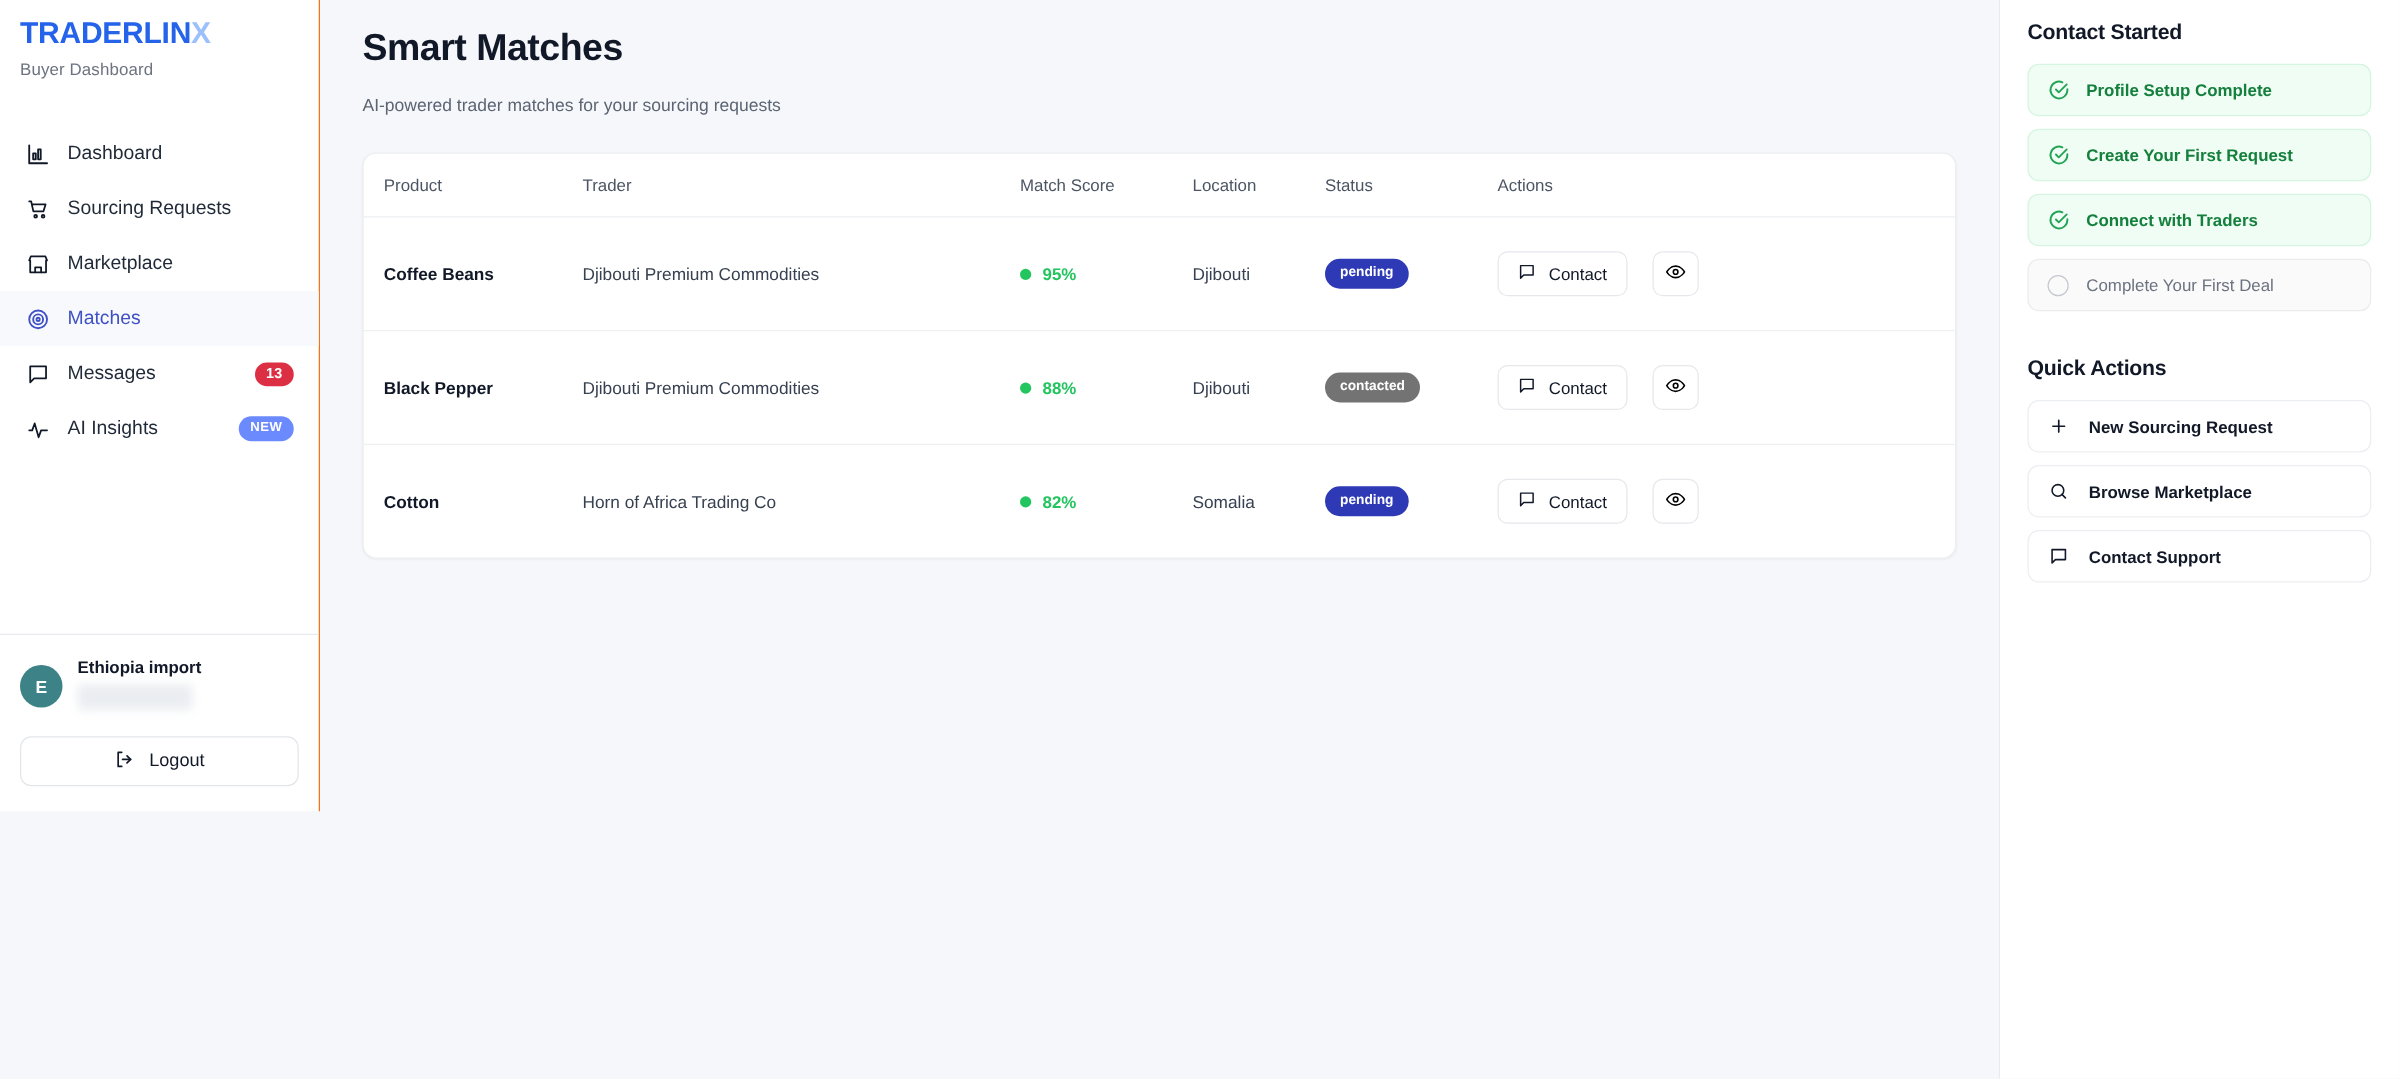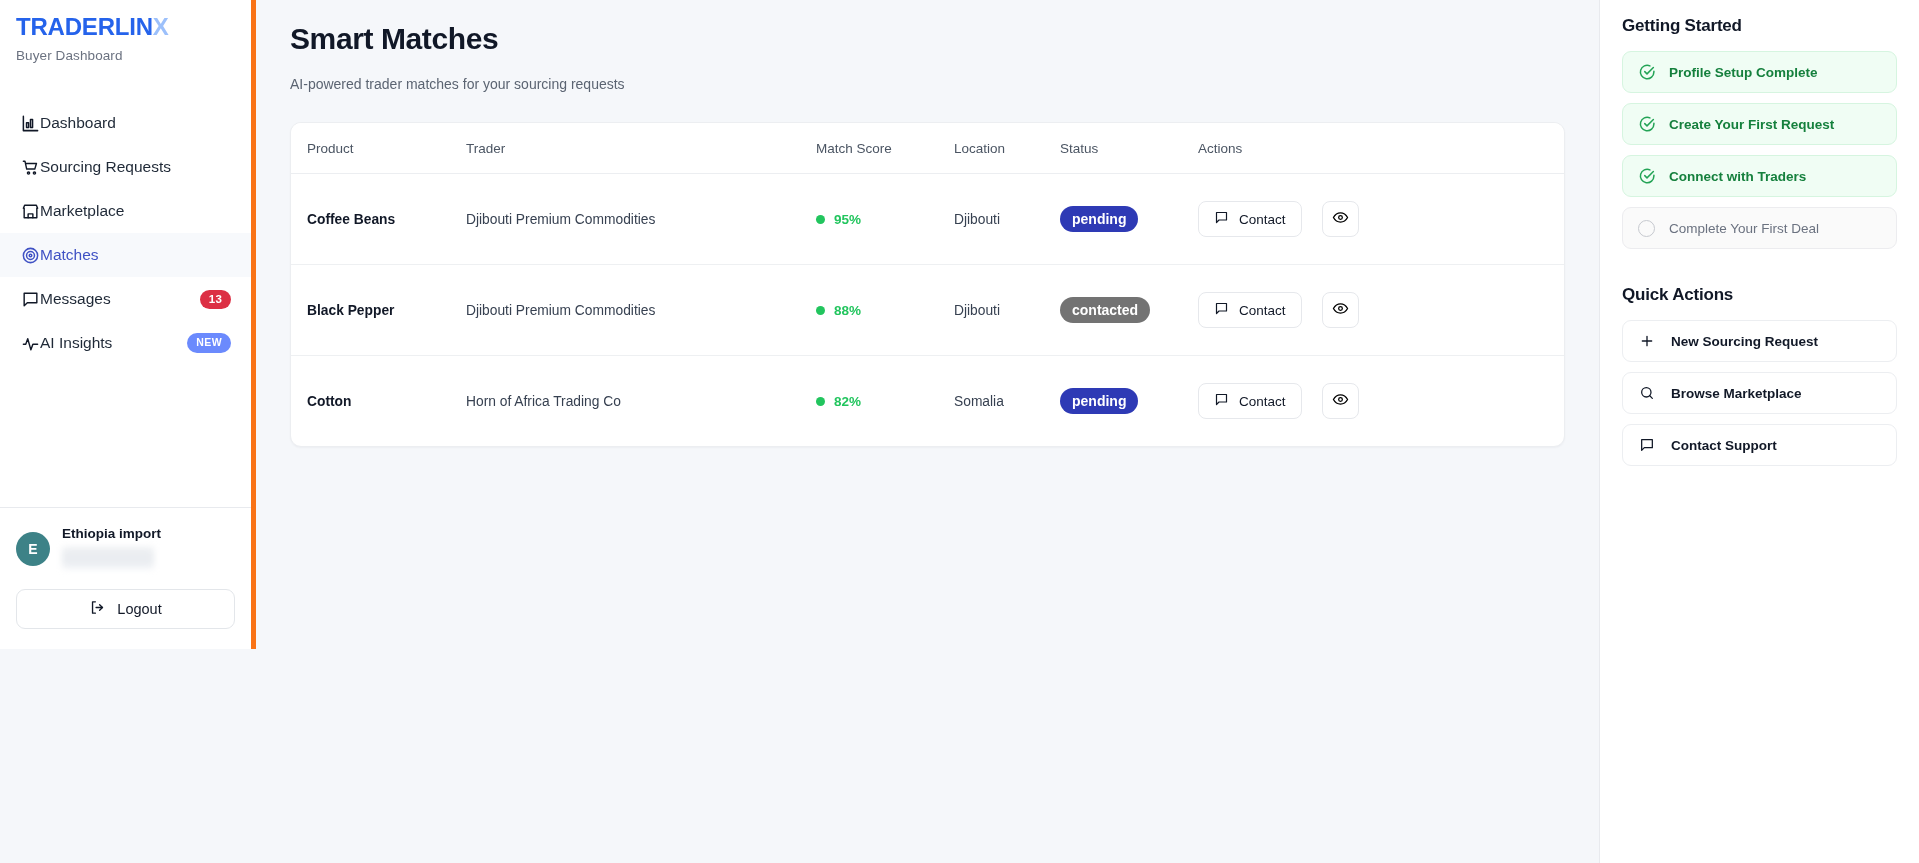--- a/index.html
+++ b/index.html
@@ -8,38 +8,38 @@
     font-family: "Liberation Sans", sans-serif;
     background: #f5f7fa;
     overflow: hidden;
   }
   .app { display: flex; width: 1919px; height: 863px; }
 
   
   .sidebar {
     width: 256px; height: 649px; flex: 0 0 256px;
     background: #ffffff;
-    border-right: 5px solid #f97316;
+    border-right: 1px solid #f97316;
     display: flex; flex-direction: column;
     position: relative;
   }
   .brand-block { padding: 14px 16px 0 16px; }
   .logo {
     font-size: 24px; font-weight: 700; letter-spacing: -0.2px;
     color: #2563eb; line-height: 1.05;
     font-family: "Liberation Sans", sans-serif;
   }
   .logo .fade { color: #9cc0fb; }
   .brand-sub {
     margin-top: 9px; font-size: 13.5px; color: #6b7280; letter-spacing: .1px;
   }
 
   .nav { margin-top: 38px; display: flex; flex-direction: column; }
   .nav-item {
-    display: flex; align-items: center; 
+    display: flex; align-items: center; gap: 14px;
     height: 44px; padding: 0 20px;
     font-size: 15.5px; color: #1f2937; cursor: pointer;
     position: relative;
   }
   .nav-item .ico { width: 20px; height: 20px; flex: 0 0 20px;
     display: flex; align-items: center; justify-content: center; color: #111827; }
   .nav-item .ico svg { width: 19px; height: 19px; display: block; }
   .nav-item.active { background: #f7f9fc; color: #3f51c4; }
   .nav-item.active .ico { color: #3f51c4; }
   .nav-item.active .nav-label { color: #3f51c4; }
@@ -120,21 +120,21 @@
   .cell-product { font-weight: 700; color: #111827; font-size: 13.8px; }
   .cell-trader  { color: #374151; }
   .cell-location{ color: #374151; }
 
   .score { display: flex; align-items: center; gap: 9px; }
   .score-dot { width: 9px; height: 9px; border-radius: 50%; background: #22c55e; flex: 0 0 9px; }
   .score-val { color: #22c55e; font-weight: 700; font-size: 13.5px; text-align: right; }
 
   .pill {
     display: inline-block; border-radius: 999px; color: #fff;
-    font-size: 14px; font-weight: 700; padding: 5px 12px; line-height: 1.2;
+    font-size: 11px; font-weight: 700; padding: 5px 12px; line-height: 1.2;
   }
   .pill.pending   { background: #2e3ab5; }
   .pill.contacted { background: #737373; }
 
   .actions { display: flex; align-items: center; gap: 20px; }
   .btn-contact {
     display: inline-flex; align-items: center; gap: 10px;
     height: 36px; padding: 0 15px;
     border: 1px solid #e6e8ec; border-radius: 8px; background: #fff;
     font-size: 13.5px; color: #111827; cursor: pointer;
@@ -409,21 +409,21 @@
             </td>
           </tr>
 
         </tbody>
       </table>
     </section>
   </main>
 
   <aside class="rightpanel">
 
-    <div class="rp-title">Getting Started</div>
+    <div class="rp-title">Contact Started</div>
 
     <div class="steps">
 
       <div class="step done">
         <span class="sico">
           <svg viewBox="0 0 24 24" fill="none" stroke="currentColor" stroke-width="2" stroke-linecap="round" stroke-linejoin="round">
             <path d="M21.2 11.1V12a9 9 0 1 1-5.3-8.2"></path>
               <path d="M9 11.5l3 3 8.5-8.5"></path>
           </svg>
         </span>

